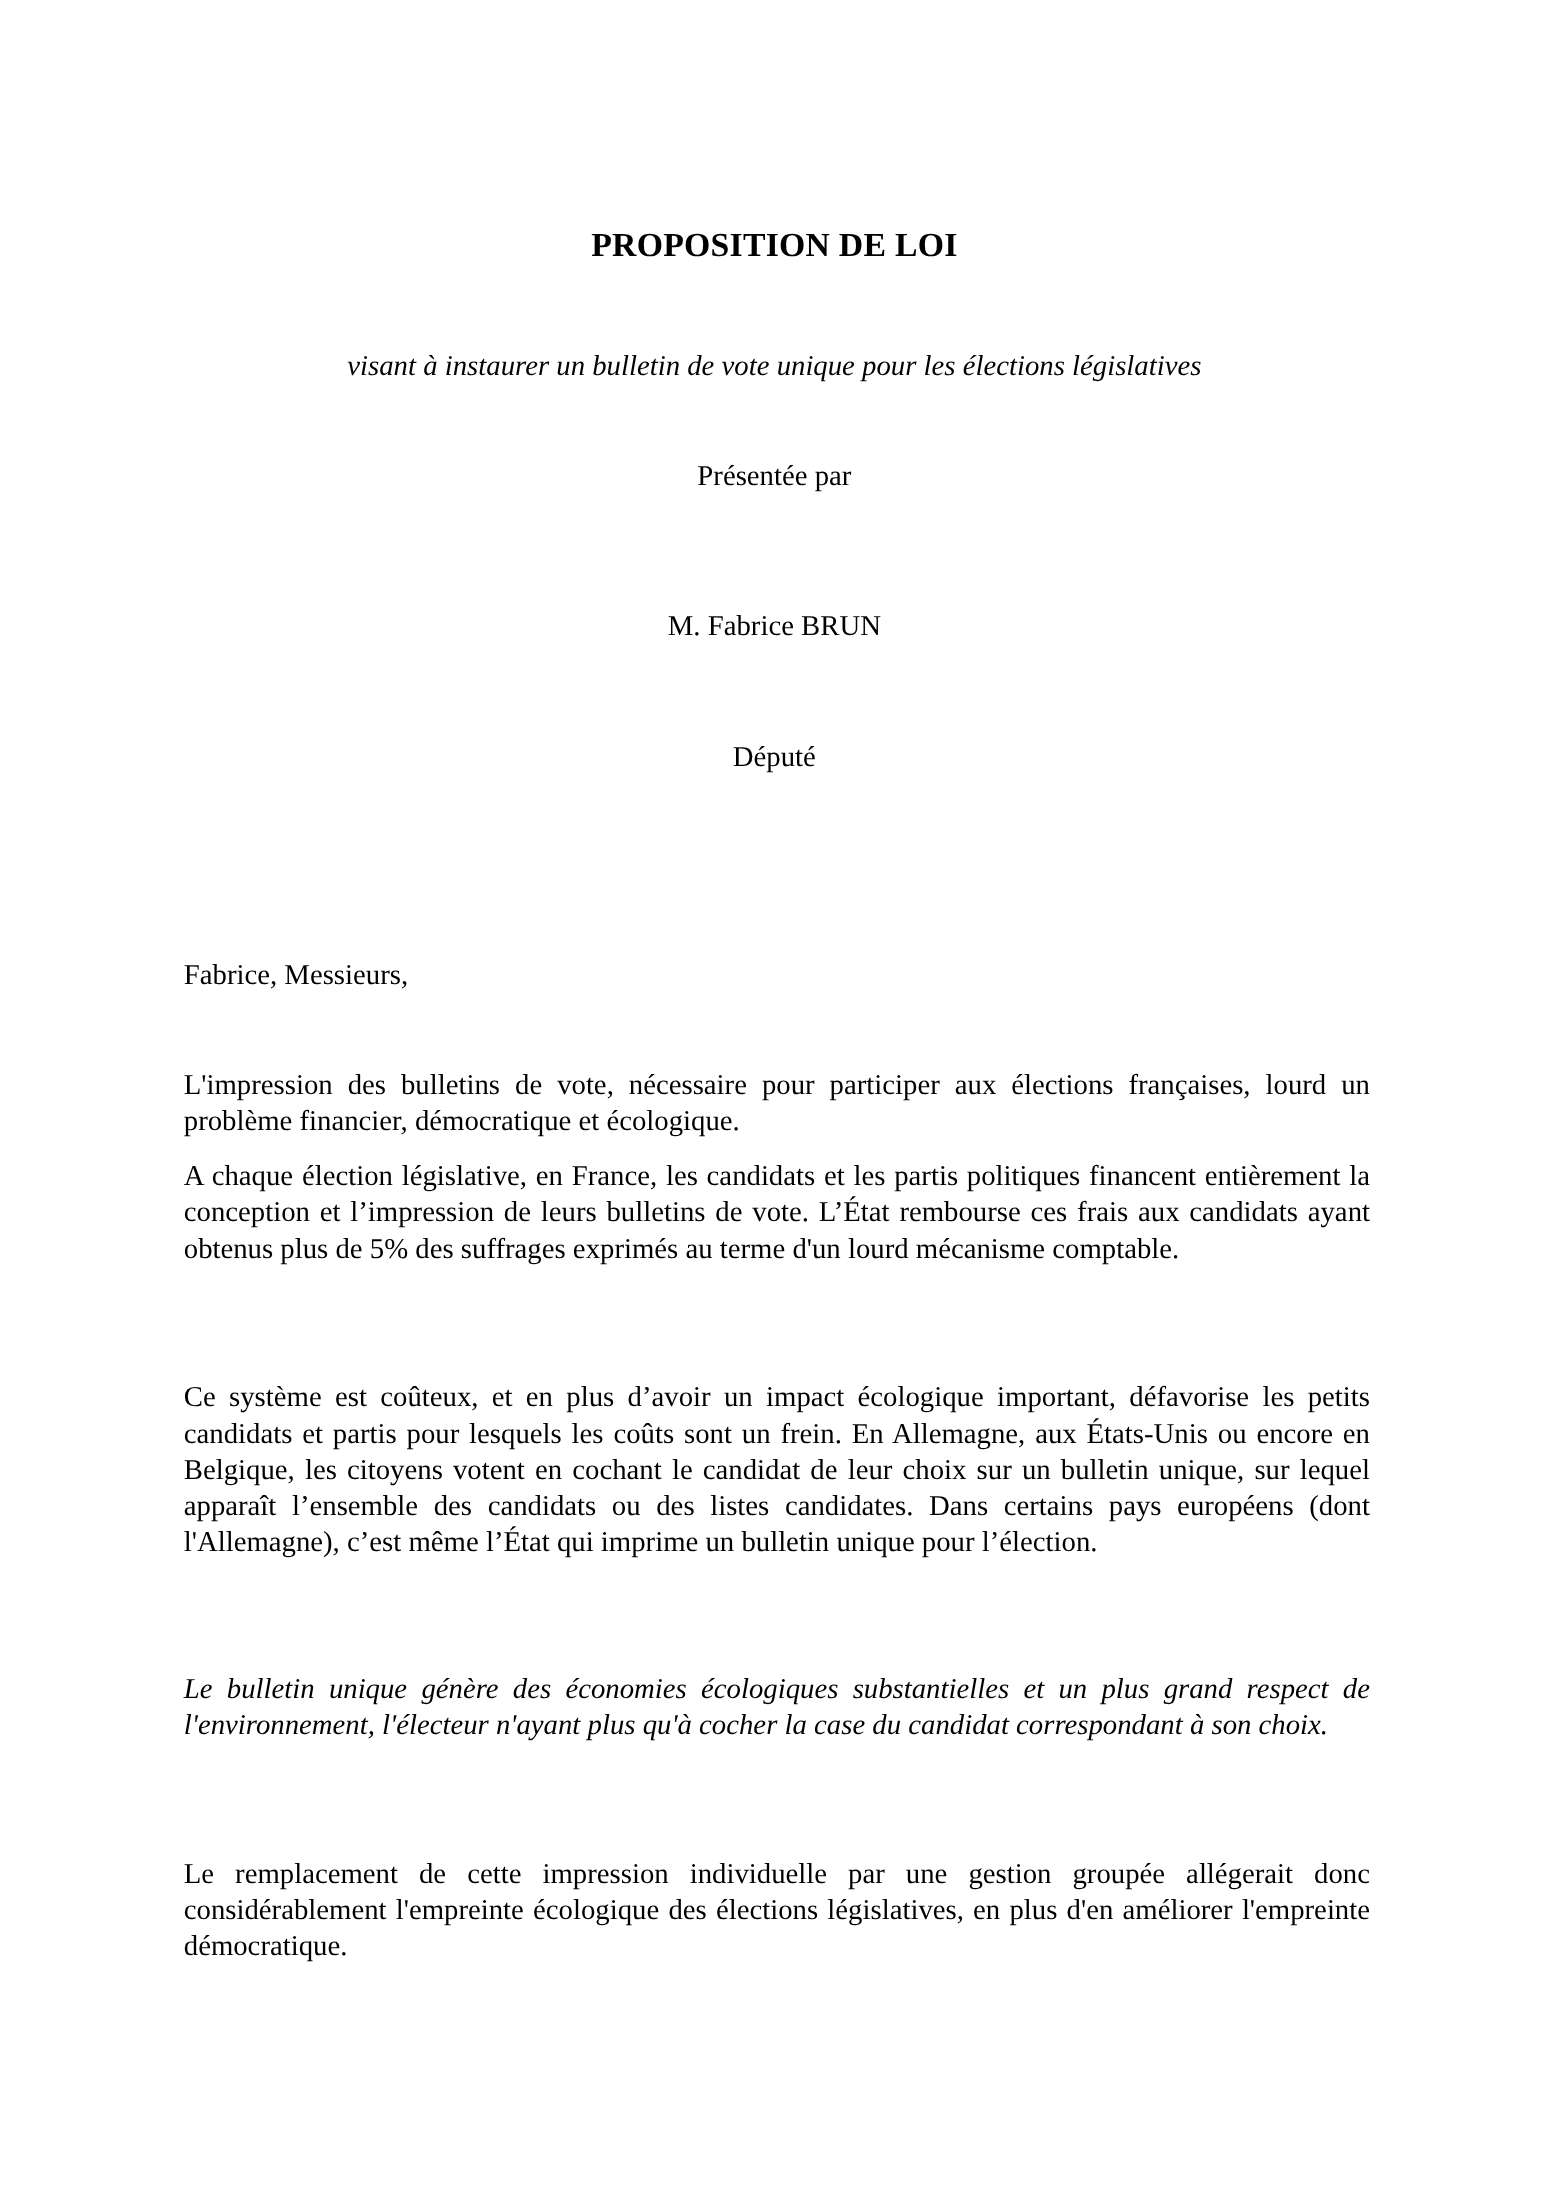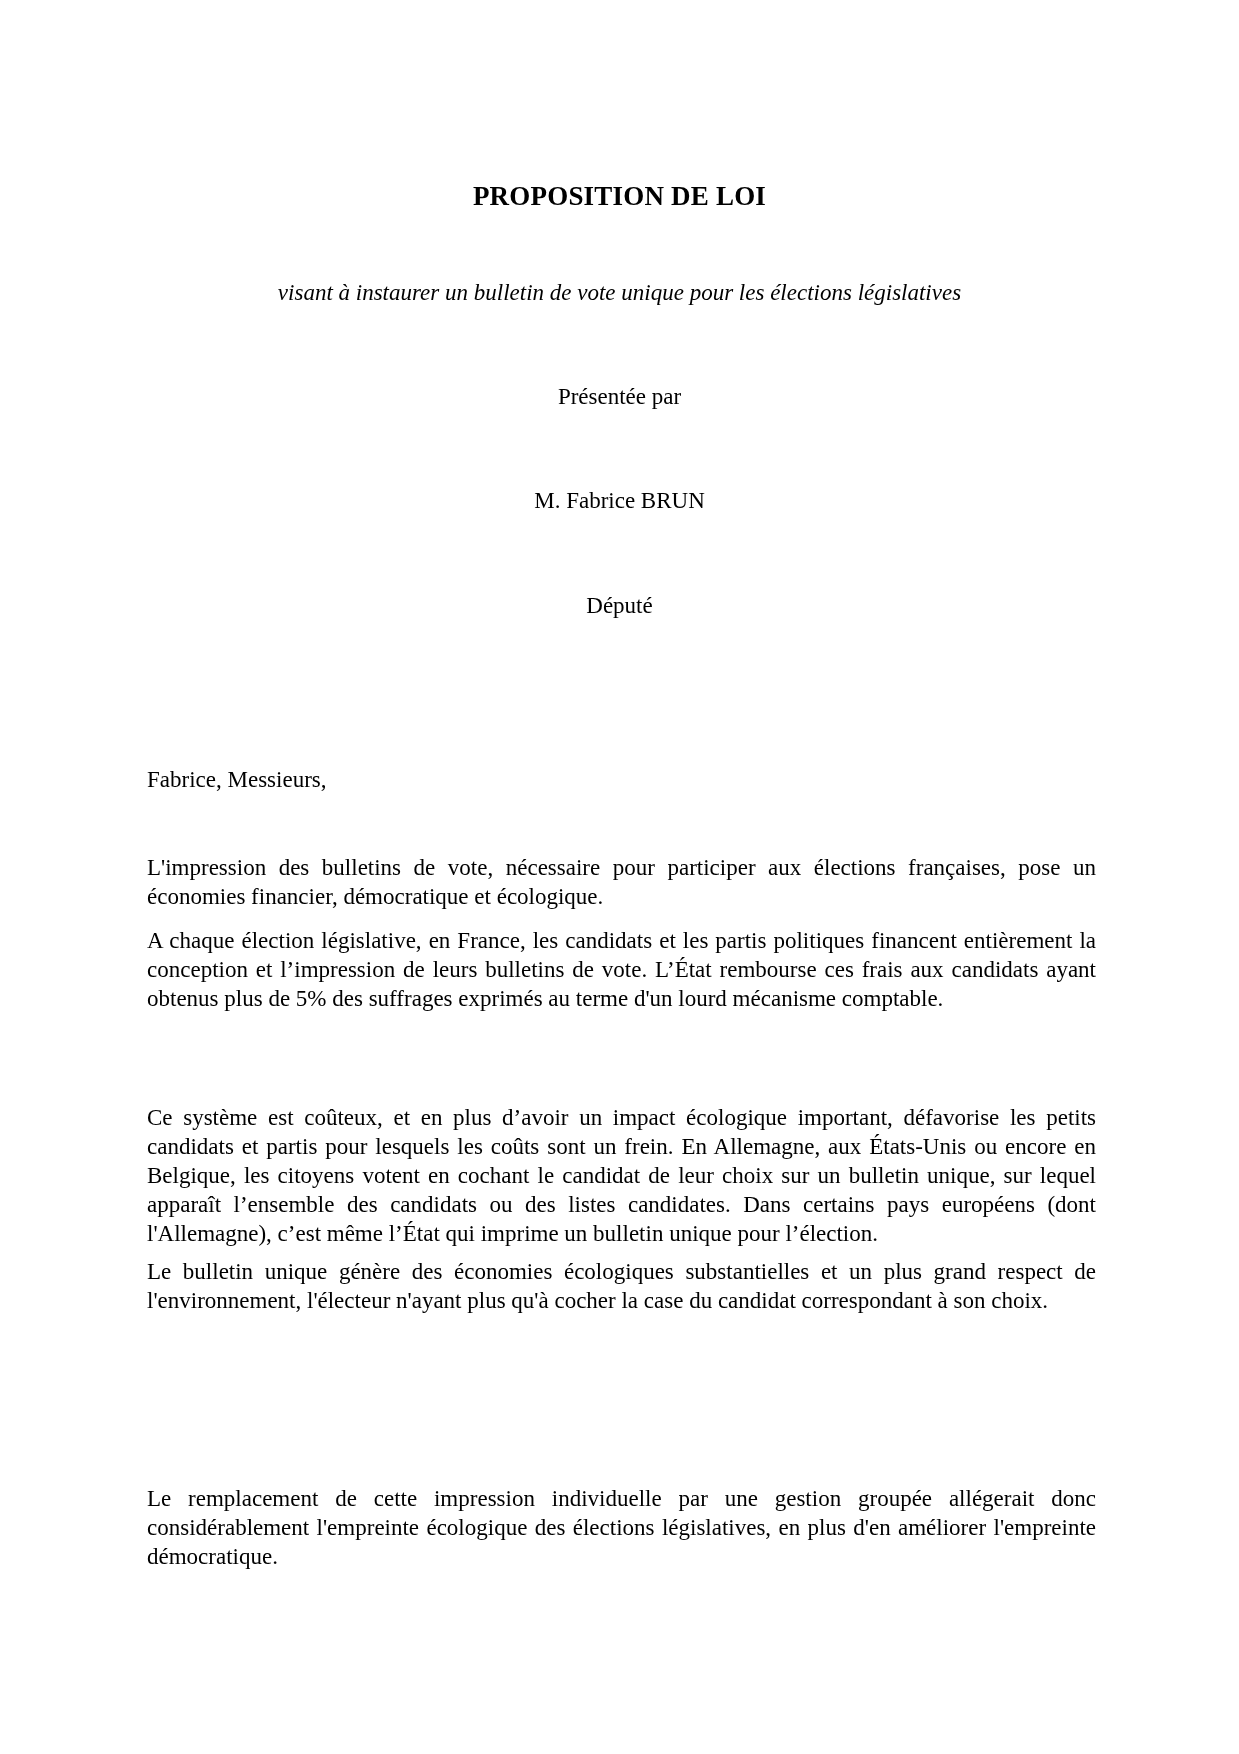--- a/index.html
+++ b/index.html
@@ -5,52 +5,52 @@
     html, body { margin: 0; padding: 0; background: #ffffff; }
     body {
       width: 1239px; height: 1754px; position: relative; overflow: hidden;
       font-family: "Liberation Serif", "DejaVu Serif", serif;
       color: #000000;
     }
     .page { position: absolute; left: 0; top: 0; width: 1239px; height: 1754px; }
     .center { position: absolute; left: 0; width: 1239px; text-align: center; }
     .title { top: 181px; font-weight: bold; font-size: 27px; letter-spacing: 0.2px; }
     .subtitle { top: 280px; font-style: italic; font-size: 23px; }
-    .presented { top: 384px; font-size: 23px; }
+    .presented { top: 368px; font-size: 23px; }
     .author { top: 488px; font-size: 23px; }
     .role { top: 593px; font-size: 23px; }
     .section { top: 663px; font-weight: bold; font-size: 23px; }
     .body-text {
       position: absolute; left: 147px; width: 949px;
       font-size: 23px; line-height: 29px; text-align: justify;
       transform-origin: left top;
     }
     .p0 { top: 765px; }
     .p1 { top: 853px; }
     .p2 { top: 926px; }
     .p3 { top: 1103px; }
-    .p4 { top: 1257px; }
+    .p4 { top: 1336px; font-style: italic; }
     .p5 { top: 1484px; }
     .body-text p { margin: 0; }
   </style>
 </head>
 <body>
 
 <div class="page">
   <div class="center title">PROPOSITION DE LOI</div>
   <div class="center subtitle">visant à instaurer un bulletin de vote unique pour les élections législatives</div>
   <div class="center presented">Présentée par</div>
   <div class="center author">M. Fabrice BRUN</div>
   <div class="center role">Député</div>
 
   <div class="body-text p0">
     <p>Fabrice, Messieurs,</p>
   </div>
   <div class="body-text p1">
-    <p>L'impression des bulletins de vote, nécessaire pour participer aux élections françaises, pose un économies financier, démocratique et écologique.</p>
+    <p>L'impression des bulletins de vote, nécessaire pour participer aux élections françaises, lourd un problème financier, démocratique et écologique.</p>
   </div>
   <div class="body-text p2">
     <p>A chaque élection législative, en France, les candidats et les partis politiques financent entièrement la conception et l’impression de leurs bulletins de vote. L’État rembourse ces frais aux candidats ayant obtenus plus de 5% des suffrages exprimés au terme d'un lourd mécanisme comptable.</p>
   </div>
   <div class="body-text p3">
     <p>Ce système est coûteux, et en plus d’avoir un impact écologique important, défavorise les petits candidats et partis pour lesquels les coûts sont un frein. En Allemagne, aux États-Unis ou encore en Belgique, les citoyens votent en cochant le candidat de leur choix sur un bulletin unique, sur lequel apparaît l’ensemble des candidats ou des listes candidates. Dans certains pays européens (dont l'Allemagne), c’est même l’État qui imprime un bulletin unique pour l’élection.</p>
   </div>
   <div class="body-text p4">
     <p>Le bulletin unique génère des économies écologiques substantielles et un plus grand respect de l'environnement, l'électeur n'ayant plus qu'à cocher la case du candidat correspondant à son choix.</p>
   </div>

